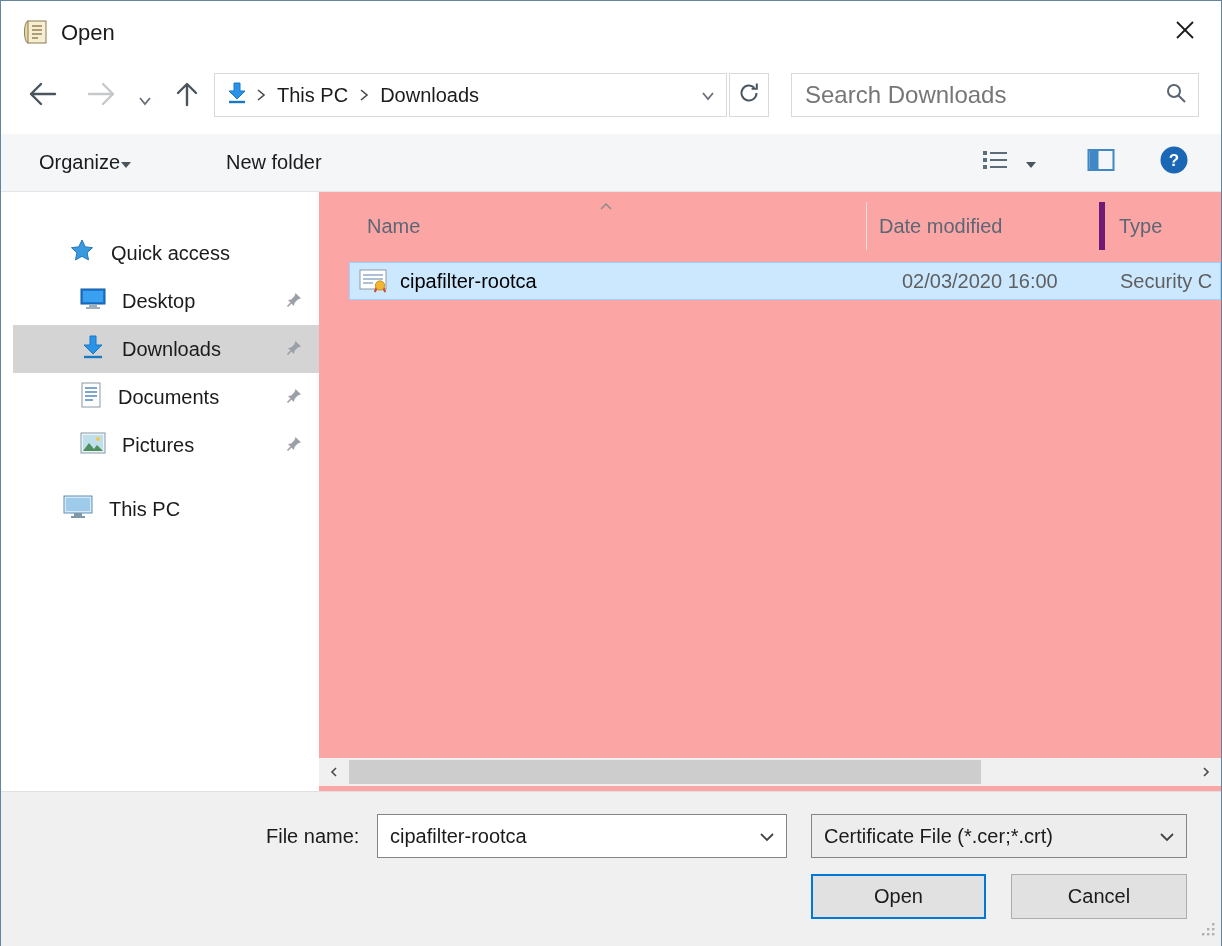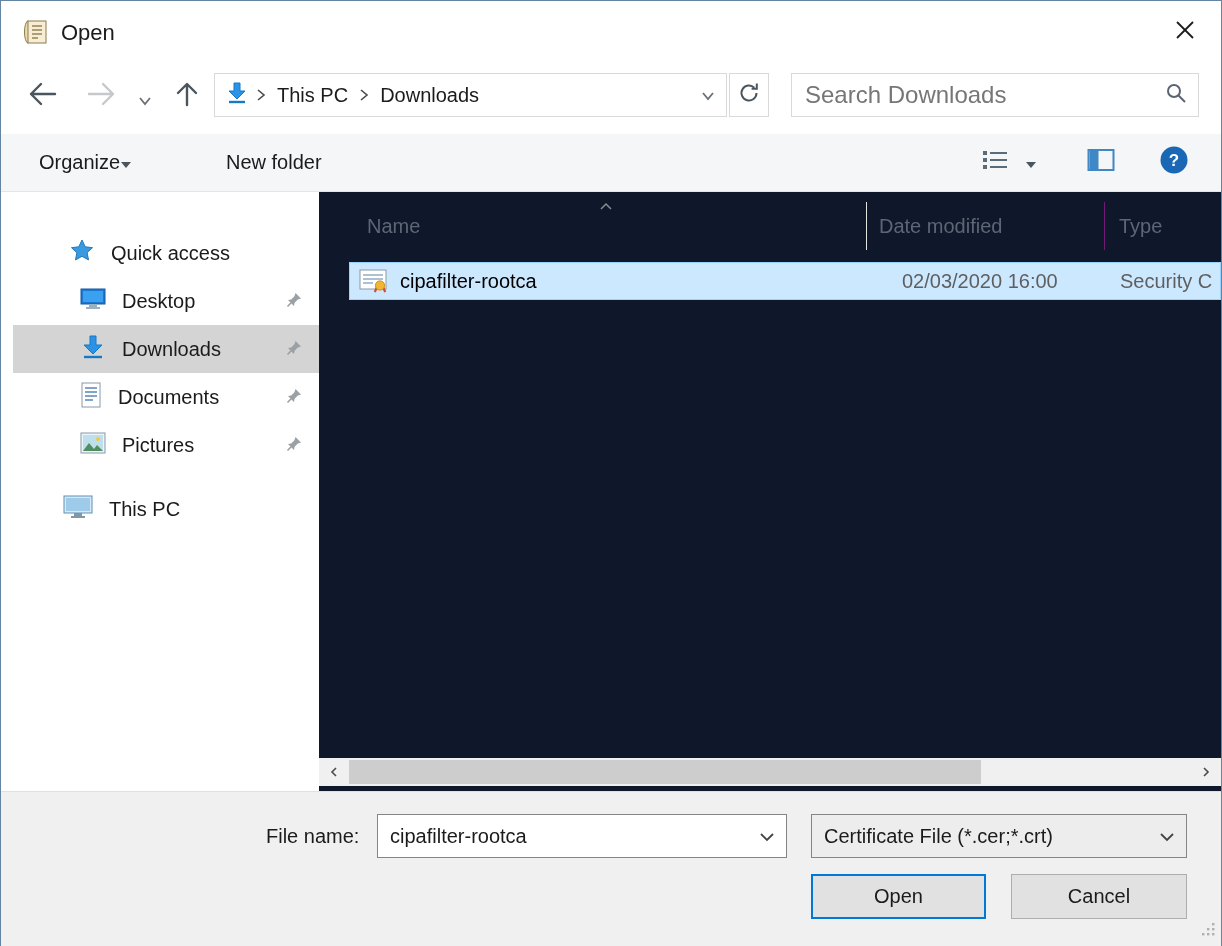--- a/index.html
+++ b/index.html
@@ -58,27 +58,27 @@
   .side-item { position:absolute; left:12px; right:0; height:48px;
     display:flex; align-items:center; cursor:pointer; }
   .side-item .label { margin-left:16px; white-space:nowrap; }
   .side-item.selected { background:#d4d4d4; }
   .pin { position:absolute; right:16px; top:14px; }
   .pl-qa { padding-left:56px; }
   .pl-child { padding-left:67px; }
   .pl-root { padding-left:50px; }
 
   
-  .filearea { position:absolute; top:191px; left:318px; right:0; height:599px; background:#0f172a; overflow:hidden;text-align:center; }
+  .filearea { position:absolute; top:191px; left:318px; right:0; height:599px; background:#fca5a5; overflow:hidden;text-align:center; }
   .sort-caret { position:absolute; left:280px; top:1px; }
   .list-header { position:absolute; top:10px; left:30px; right:0; height:48px;
     display:flex; color:#5b6775; }
   .col { display:flex; align-items:center; cursor:pointer; }
   .col-name { width:518px; padding-left:18px; border-right:1px solid #e3e3e3; }
-  .col-date { width:238px; padding-left:12px; border-right:1px solid #701a75; }
+  .col-date { width:238px; padding-left:12px; border-right:6px solid #701a75; }
   .col-type { flex:1; padding-left:14px; }
   .file-row { position:absolute; top:70px; left:30px; right:0; height:38px;
     background:#cce8ff; border:1px solid #99d1ff;
     display:flex; align-items:center; cursor:pointer; }
   .file-icon-wrap { margin-left:8px; display:flex; align-items:center; }
   .file-name { margin-left:12px; color:#000; white-space:nowrap; }
   .file-date { position:absolute; left:552px; color:#5f5f5f; white-space:nowrap; }
   .file-type { position:absolute; left:770px; color:#5f5f5f; white-space:nowrap; }
 
   

